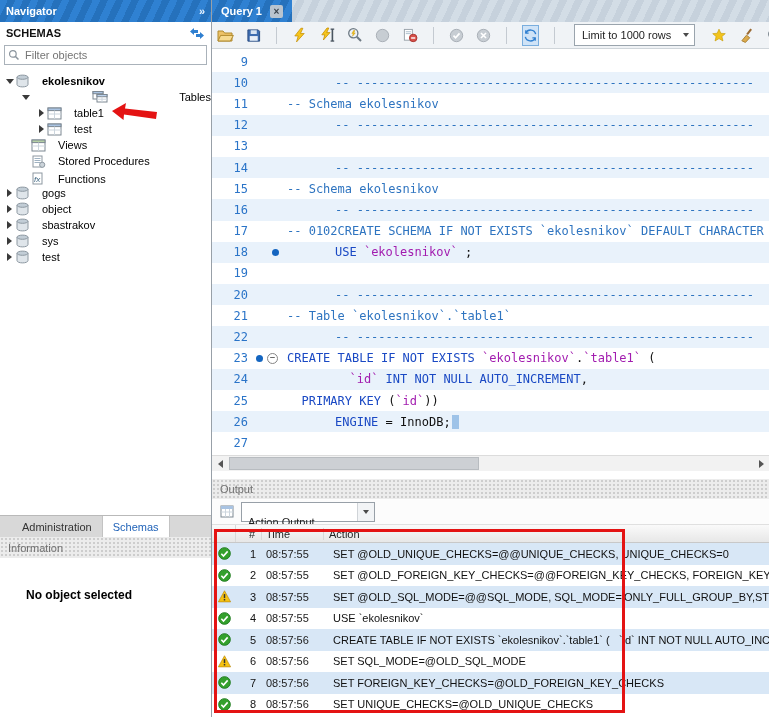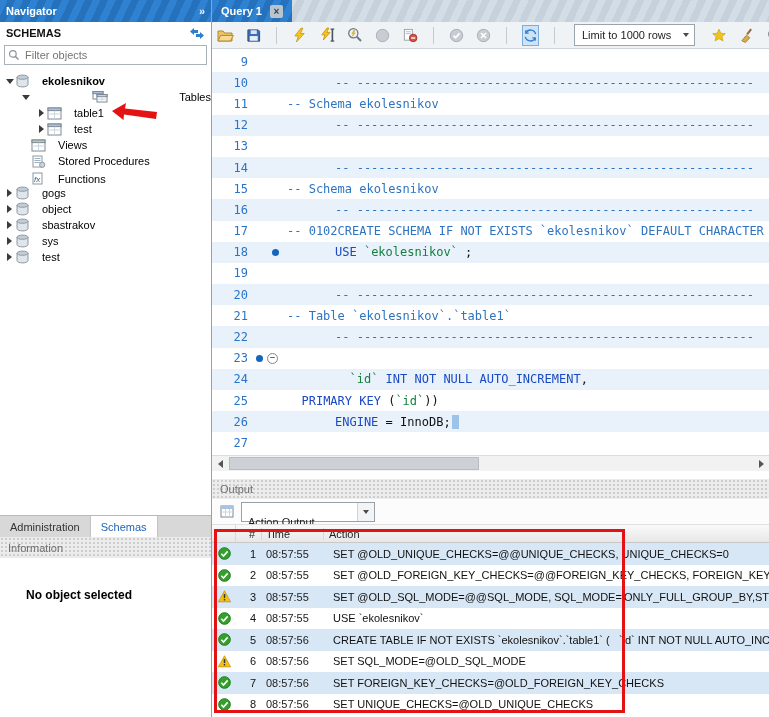--- a/index.html
+++ b/index.html
@@ -23,21 +23,21 @@
   .tree-item{height:16px;display:flex;align-items:center;cursor:default;}
   .expander{width:11px;flex:none;display:flex;justify-content:center;}
   .expander.expanded::before{content:"";width:0;height:0;border-left:4px solid transparent;
       border-right:4px solid transparent;border-top:5px solid #3a3a3a;}
   .expander.collapsed::before{content:"";width:0;height:0;border-top:4px solid transparent;
       border-bottom:4px solid transparent;border-left:5px solid #3a3a3a;}
   .tree-icon{width:17px;flex:none;display:flex;align-items:center;line-height:0;}
   .tree-label{margin-left:10px;white-space:nowrap;color:#000;}
   .tree-label.bold{font-weight:bold;}
   .nav-tabs{height:21px;flex:none;background:#d8d8d8;border-top:1px solid #b9b9b9;
-            display:flex;font-size:11px;}
+            display:flex;font-size:11px;padding-left:12px;}
   .nav-tab{padding:0 10px;display:flex;align-items:center;color:#333;border-right:1px solid #c3c3c3;}
   .nav-tab.active{background:#fff;color:#1f62b8;}
   .dotted-bar{height:21px;flex:none;background-color:#ececec;
               background-image:radial-gradient(#cdcdcd 1px,transparent 1.2px);background-size:4px 4px;
               color:#6f6f6f;font-size:11px;display:flex;align-items:center;padding:0 8px;}
   .info-area{flex:1;background:#fff;}
   .no-object{margin:30px 0 0 26px;font-size:12px;font-weight:bold;color:#000;}
   
   .main{position:absolute;left:212px;top:0;width:557px;height:717px;display:flex;flex-direction:column;}
   .tabstrip{height:22px;flex:none;display:flex;
@@ -63,21 +63,21 @@
   .ed-line.stripe{background:#e9f2fb;gap:16px;}
   .ed-num{width:36px;flex:none;text-align:right;color:#2a74c8;padding-right:5px;}
   .ed-mark{width:13px;flex:none;display:flex;justify-content:center;}
   .dot{width:7px;height:7px;border-radius:50%;background:#1465c0;}
   .ed-fold{width:13px;flex:none;display:flex;justify-content:center;align-items:center;}
   .foldbox{width:9px;height:9px;border:1px solid #858585;border-radius:50%;background:#fff;
            font-size:9px;line-height:7px;text-align:center;color:#333;}
   .ed-text{white-space:pre;padding-left:8px;}
   .seg-comment{color:#2e74c0;}
   .seg-keyword{color:#1a49c4;}
-  .seg-identifier{color:#15803d;}
+  .seg-identifier{color:#a21caf;}
   .seg-plain{color:#111;}
   .sel-block{display:inline-block;width:7px;height:14px;background:#9ec3e8;vertical-align:middle;margin-left:1px;}
   
   .hscroll{height:15px;flex:none;background:#f2f2f2;border-top:1px solid #dcdcdc;position:relative;}
   .hs-btn{position:absolute;top:0;width:16px;height:100%;display:flex;align-items:center;justify-content:center;}
   .hs-btn.left{left:0;} .hs-btn.right{right:0;}
   .tri-left{width:0;height:0;border-top:4px solid transparent;border-bottom:4px solid transparent;border-right:5px solid #555;}
   .tri-right{width:0;height:0;border-top:4px solid transparent;border-bottom:4px solid transparent;border-left:5px solid #555;}
   .hs-thumb{position:absolute;left:17px;top:1px;bottom:1px;width:250px;background:#cdd0d4;
             border:1px solid #b8bcc0;box-sizing:border-box;}
@@ -483,20 +483,21 @@
           <span class="ed-text"><span class="seg-comment">-- -------------------------------------------------------</span></span>
         </div>
         <div class="ed-line">
           <span class="ed-num">23</span>
           <span class="ed-mark">
             <span class="dot"></span>
           </span>
           <span class="ed-fold">
             <span class="foldbox">−</span>
           </span>
+          <span class="ed-text"><span class="seg-keyword">CREATE TABLE IF NOT EXISTS</span><span class="seg-plain"> </span><span class="seg-identifier">`ekolesnikov`</span><span class="seg-plain">.</span><span class="seg-identifier">`table1`</span><span class="seg-plain"> (</span></span>
         </div>
         <div class="ed-line stripe">
           <span class="ed-num">24</span>
           <span class="ed-mark"></span>
           <span class="ed-fold"></span>
           <span class="ed-text"><span class="seg-plain">  </span><span class="seg-identifier">`id`</span><span class="seg-plain"> </span><span class="seg-keyword">INT NOT NULL AUTO_INCREMENT</span><span class="seg-plain">,</span></span>
         </div>
         <div class="ed-line">
           <span class="ed-num">25</span>
           <span class="ed-mark"></span>

